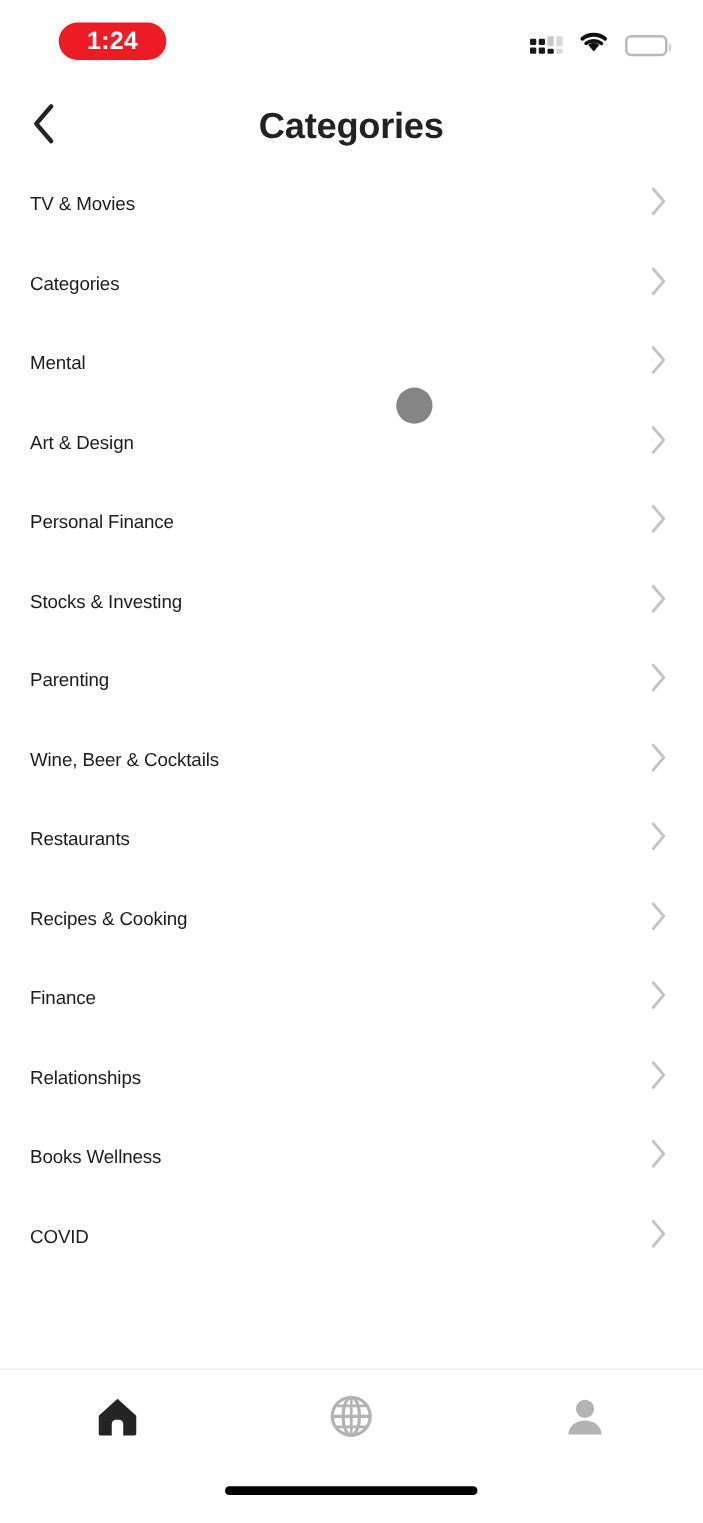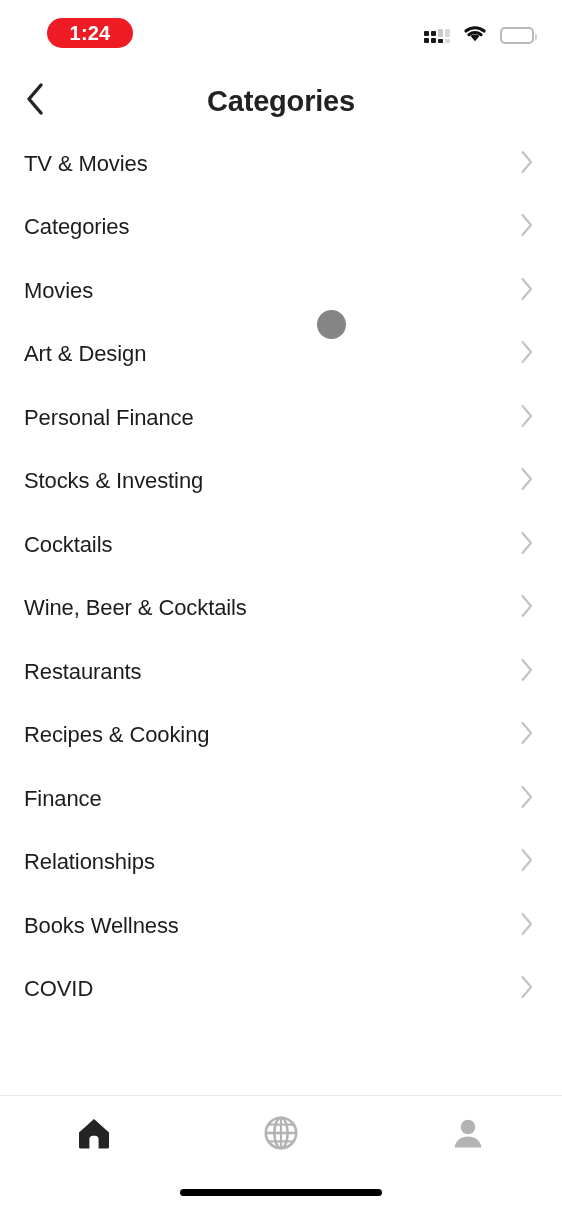--- a/index.html
+++ b/index.html
@@ -135,21 +135,21 @@
     height: 63.5px;
     display: flex;
     align-items: center;
     justify-content: space-between;
     padding: 0 24px 0 24px;
     box-sizing: border-box;
     cursor: pointer;
     background: #ffffff;
   }
   .list-item-label {
-    font-size: 22px;
+    font-size: 15px;
     color: #1c1c1c;
     letter-spacing: -0.1px;
     white-space: nowrap;
   }
   .chev-right {
     flex: 0 0 auto;
     display: block;
     margin-right: 4px;
   }
 
@@ -259,21 +259,21 @@
             <path d="M2.5 2 L11 12 L2.5 22" stroke="#c3c3c3" stroke-width="2.2" stroke-linecap="round" stroke-linejoin="round"></path>
           </svg></span>
       </div>
       <div class="list-item">
         <span class="list-item-label">Categories</span>
         <span class="chev-right"><svg width="14" height="24" viewBox="0 0 14 24" fill="none">
             <path d="M2.5 2 L11 12 L2.5 22" stroke="#c3c3c3" stroke-width="2.2" stroke-linecap="round" stroke-linejoin="round"></path>
           </svg></span>
       </div>
       <div class="list-item">
-        <span class="list-item-label">Movies</span>
+        <span class="list-item-label">Mental</span>
         <span class="chev-right"><svg width="14" height="24" viewBox="0 0 14 24" fill="none">
             <path d="M2.5 2 L11 12 L2.5 22" stroke="#c3c3c3" stroke-width="2.2" stroke-linecap="round" stroke-linejoin="round"></path>
           </svg></span>
       </div>
       <div class="list-item">
         <span class="list-item-label">Art &amp; Design</span>
         <span class="chev-right"><svg width="14" height="24" viewBox="0 0 14 24" fill="none">
             <path d="M2.5 2 L11 12 L2.5 22" stroke="#c3c3c3" stroke-width="2.2" stroke-linecap="round" stroke-linejoin="round"></path>
           </svg></span>
       </div>
@@ -283,21 +283,21 @@
             <path d="M2.5 2 L11 12 L2.5 22" stroke="#c3c3c3" stroke-width="2.2" stroke-linecap="round" stroke-linejoin="round"></path>
           </svg></span>
       </div>
       <div class="list-item">
         <span class="list-item-label">Stocks &amp; Investing</span>
         <span class="chev-right"><svg width="14" height="24" viewBox="0 0 14 24" fill="none">
             <path d="M2.5 2 L11 12 L2.5 22" stroke="#c3c3c3" stroke-width="2.2" stroke-linecap="round" stroke-linejoin="round"></path>
           </svg></span>
       </div>
       <div class="list-item">
-        <span class="list-item-label">Cocktails</span>
+        <span class="list-item-label">Parenting</span>
         <span class="chev-right"><svg width="14" height="24" viewBox="0 0 14 24" fill="none">
             <path d="M2.5 2 L11 12 L2.5 22" stroke="#c3c3c3" stroke-width="2.2" stroke-linecap="round" stroke-linejoin="round"></path>
           </svg></span>
       </div>
       <div class="list-item">
         <span class="list-item-label">Wine, Beer &amp; Cocktails</span>
         <span class="chev-right"><svg width="14" height="24" viewBox="0 0 14 24" fill="none">
             <path d="M2.5 2 L11 12 L2.5 22" stroke="#c3c3c3" stroke-width="2.2" stroke-linecap="round" stroke-linejoin="round"></path>
           </svg></span>
       </div>

